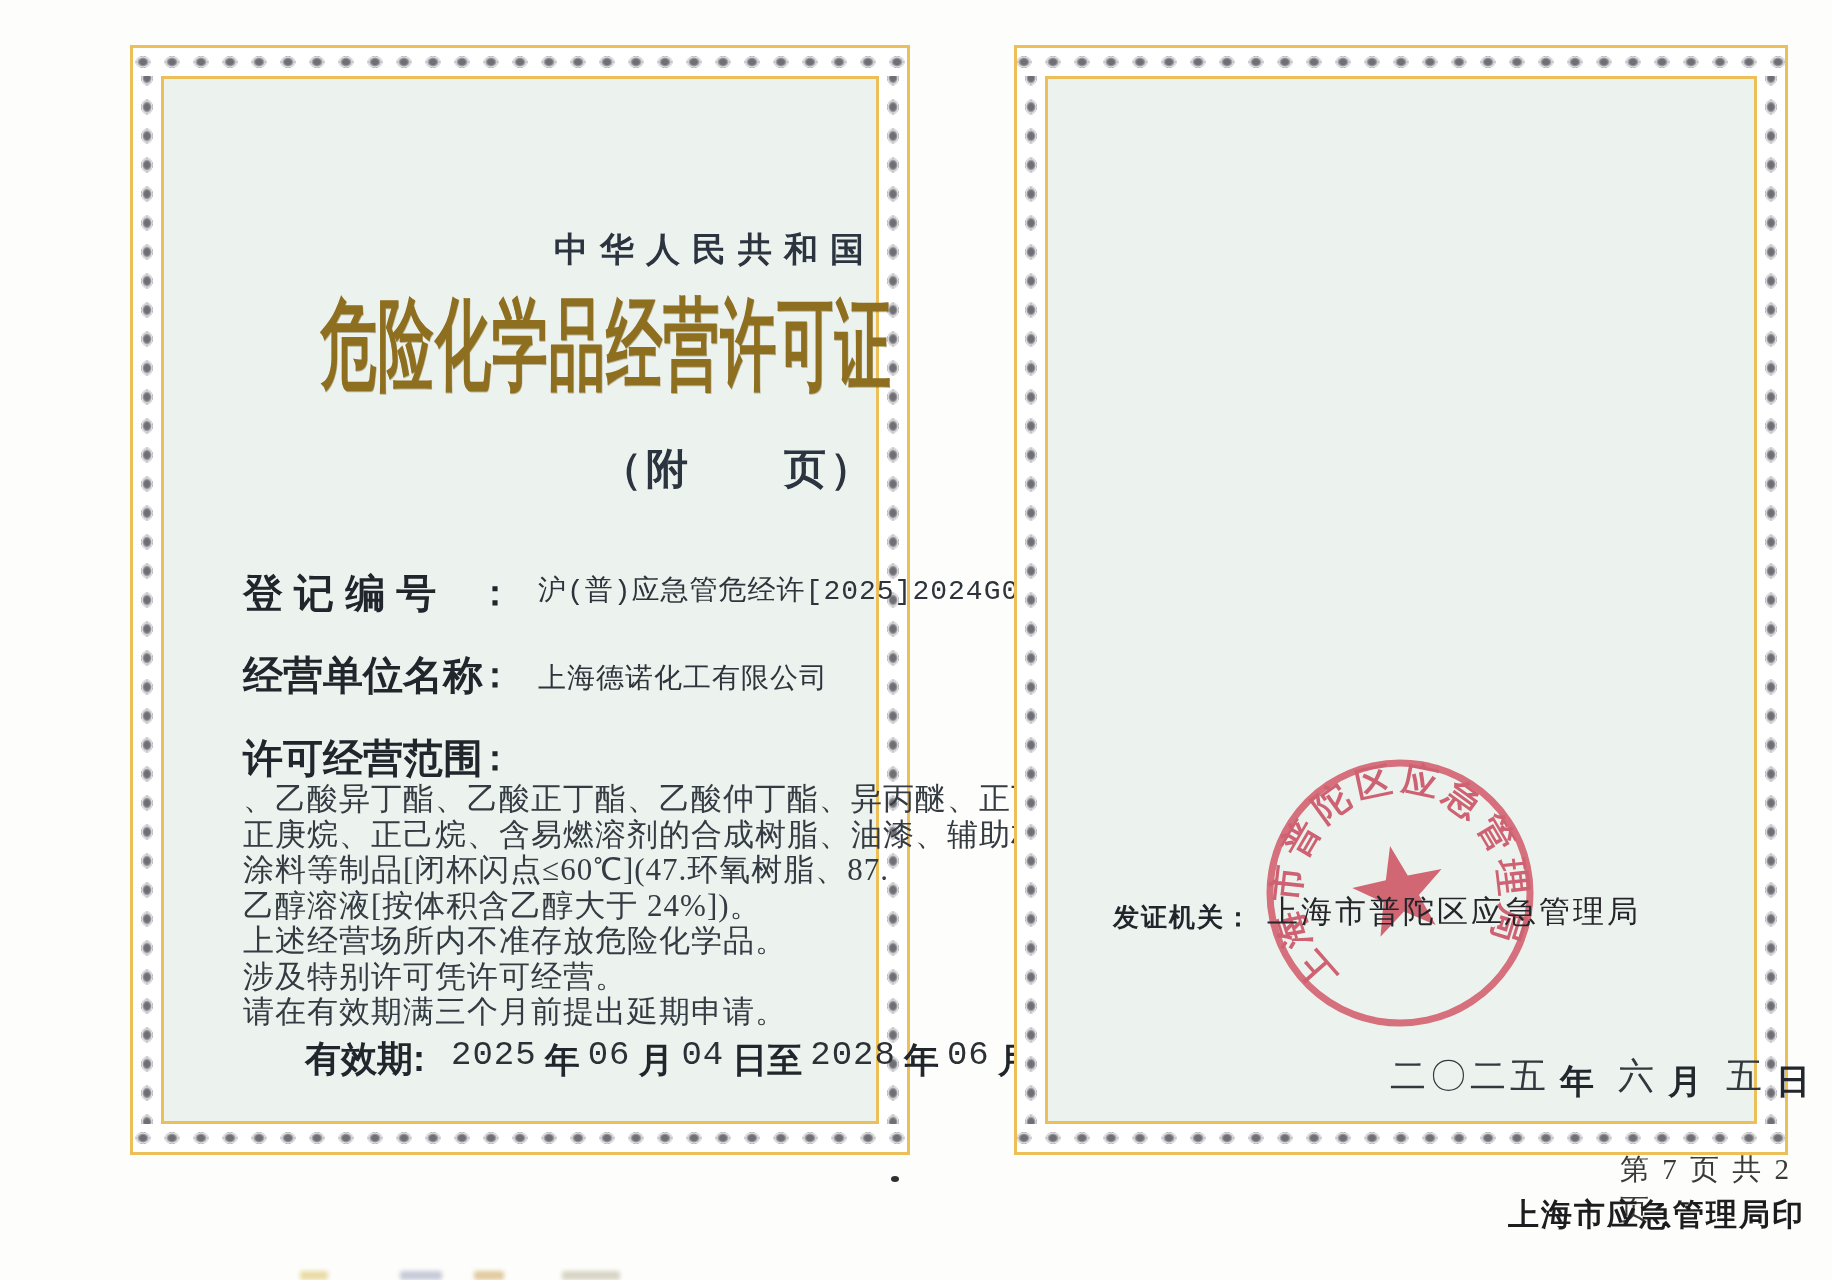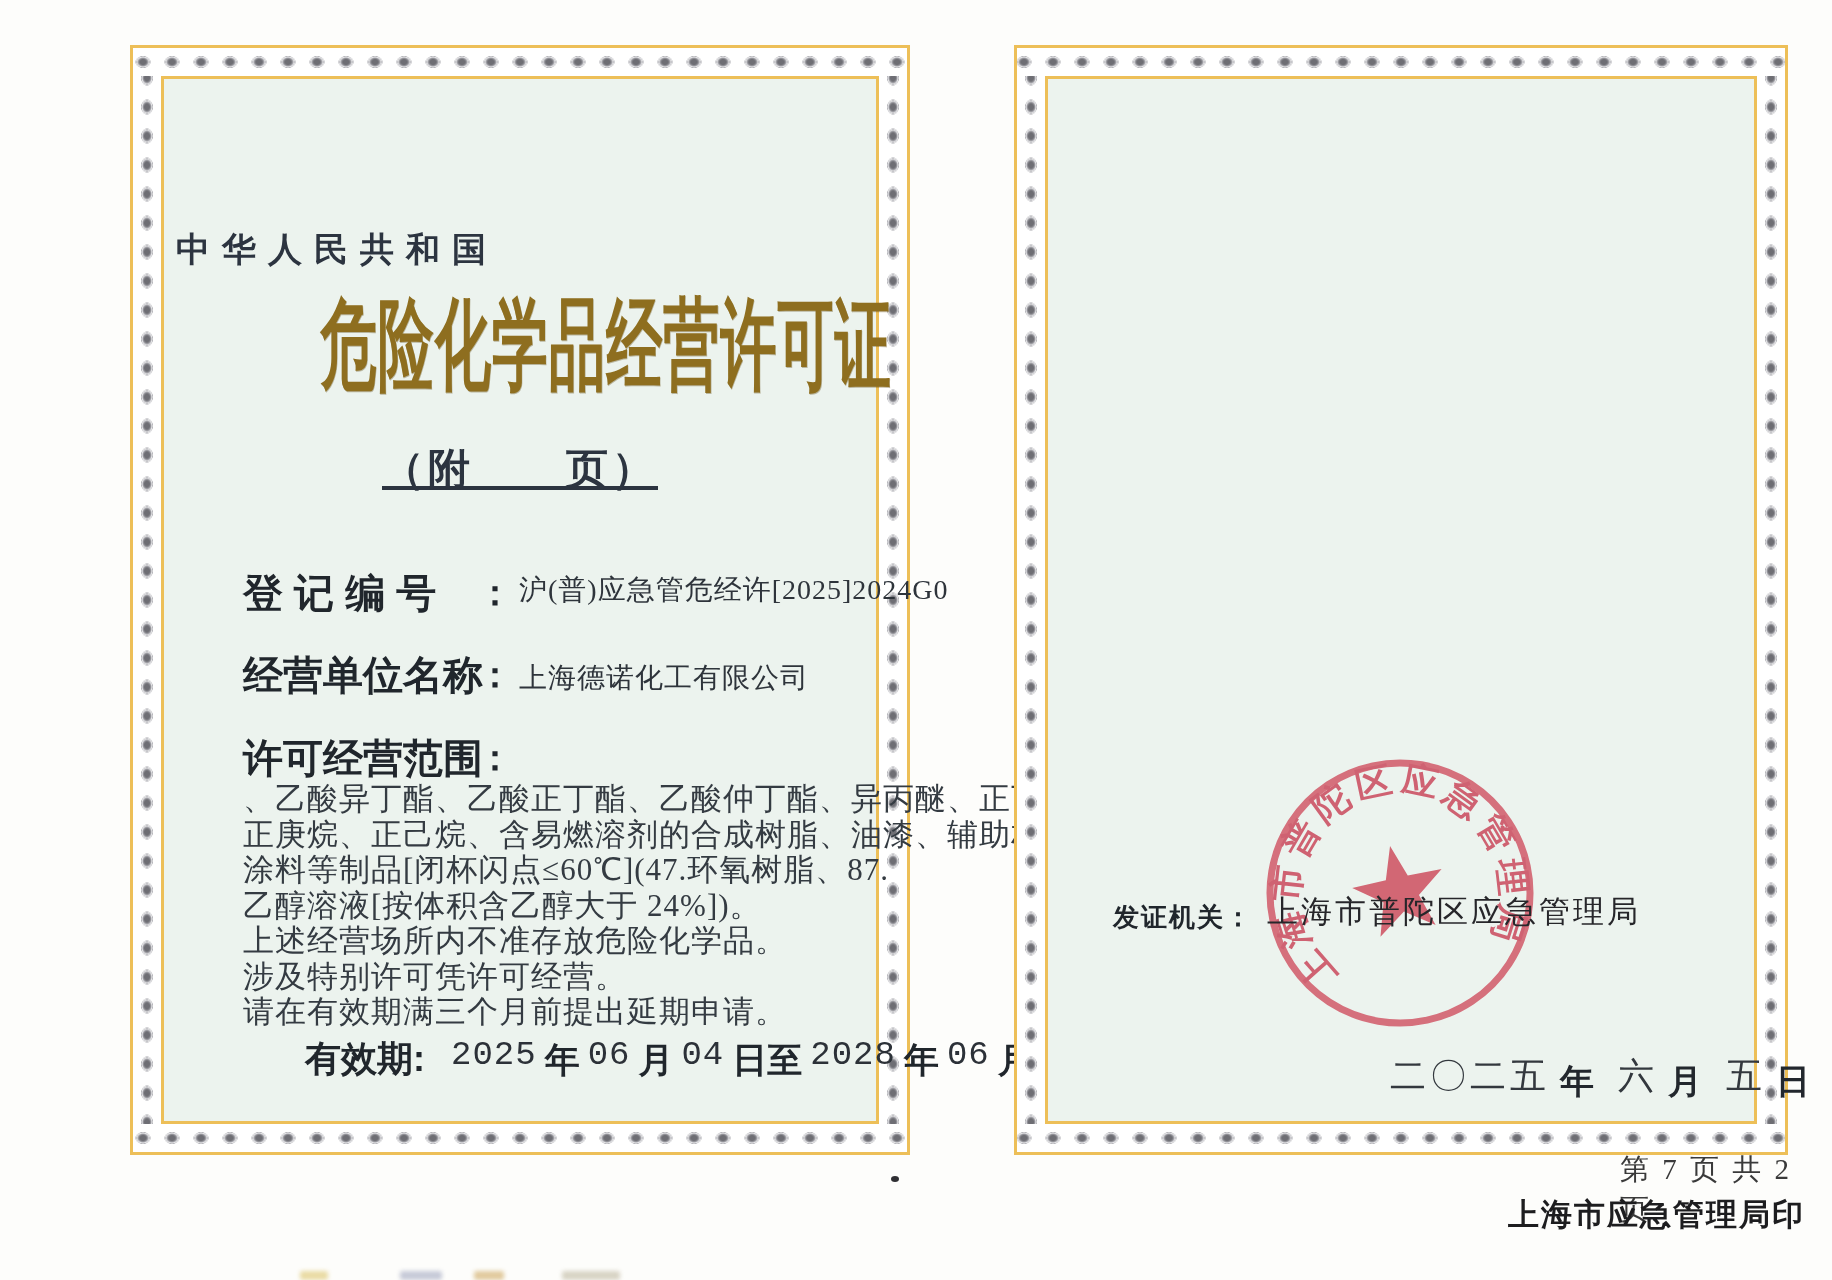--- a/index.html
+++ b/index.html
@@ -18,33 +18,33 @@
   .band.top{top:0;} .band.bottom{bottom:0;}
   .band.v{top:28px;bottom:28px;width:28px;background-size:28px 29px;background-position:center;
     background-image:radial-gradient(9px 11px at 50% 50%,
       #6e6e74 0 28%, #97979d 42%, #d6d6da 52%, #f3f3f3 58%, #a9a9af 64%, rgba(255,255,255,0) 68%);}
   .band.left{left:0;} .band.right{right:0;}
 
   .inner{position:absolute;left:28px;top:28px;right:28px;bottom:28px;
          border:3px solid #edbf58;background:#ecf3ee;box-sizing:border-box;}
 
   
-  .country-title{position:absolute;top:148px;left:0;right:0;text-align:left;
+  .country-title{position:absolute;top:148px;left:0;right:0;text-align:right;
     font-size:34px;font-weight:bold;letter-spacing:12px;padding-left:12px;color:#2c3440;}
   .cert-title{position:absolute;top:200px;left:0;right:0;text-align:center;white-space:nowrap;
     font-family:"Liberation Serif",serif;font-weight:bold;font-size:100px;letter-spacing:2px;
     color:#8e6e1f;transform:scaleX(0.56);transform-origin:50% 50%;
     text-shadow:1px 1px 0 rgba(90,66,10,.35);}
-  .subtitle{position:absolute;top:362px;left:0;right:0;text-align:center;
-    font-size:42px;font-weight:bold;letter-spacing:4px;color:#2c3440;text-decoration:underline;}
+  .subtitle{position:absolute;top:362px;left:0;right:0;text-align:right;
+    font-size:42px;font-weight:bold;letter-spacing:4px;color:#2c3440;}
 
   .frow{position:absolute;left:79px;display:flex;align-items:center;white-space:nowrap;}
   .flabel{display:inline-block;width:220px;font-weight:bold;font-size:40px;color:#20262c;}
   .fcolon{font-weight:bold;font-size:36px;margin:0 6px 0 14px;color:#20262c;}
-  .fvalue{font-family:Liberation Serif, serif;font-size:28px;color:#2e343b;letter-spacing:1px;}
+  .fvalue{font-family:Liberation Mono, monospace;font-size:28px;color:#2e343b;letter-spacing:1px;margin-left:19px;}
   .row-reg{top:487px;}     .row-reg .fvalue{transform:translateY(-4px);}
   .row-company{top:569px;} .row-company .fvalue{transform:translateY(2px);}
   .row-scope{top:652px;}
 
   .scope-body{position:absolute;left:79px;top:702px;width:665px;
     font-family:"Liberation Serif",serif;font-size:31px;line-height:35.5px;
     color:#343b42;letter-spacing:1px;}
   .scope-line{white-space:nowrap;}
 
   .validity{position:absolute;left:141px;top:956px;display:flex;align-items:flex-end;white-space:nowrap;}

